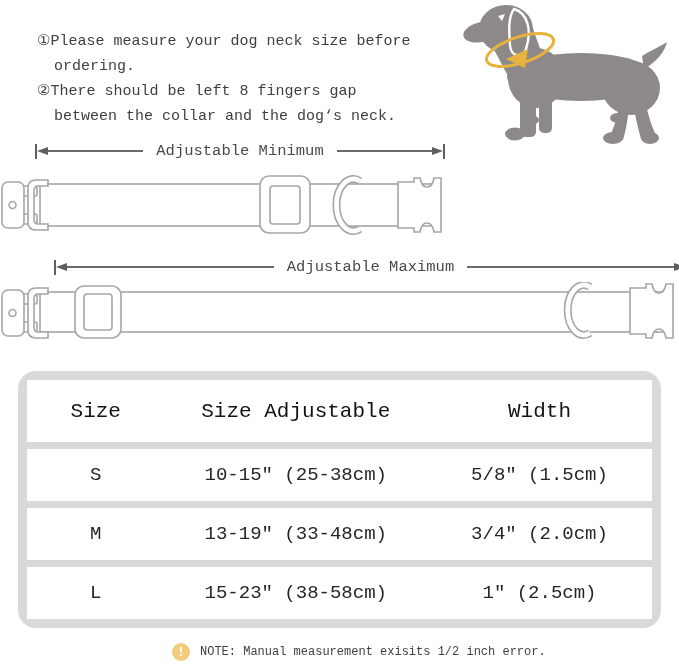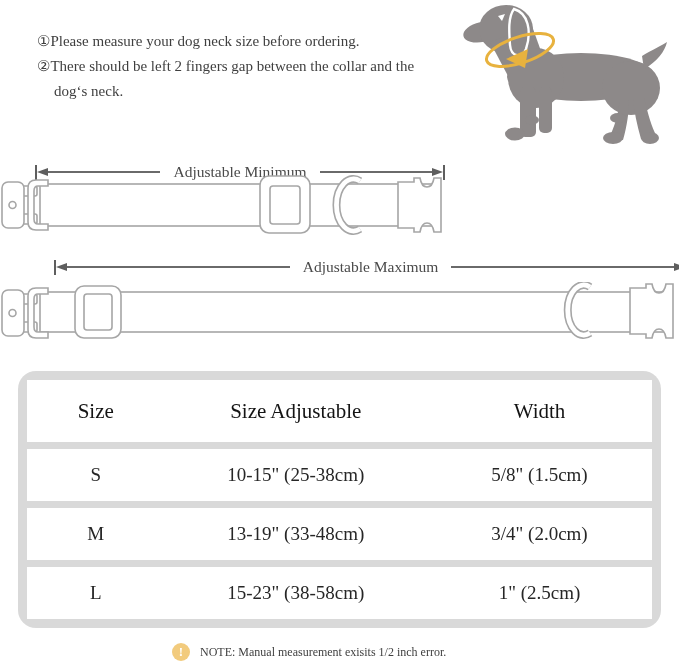--- a/index.html
+++ b/index.html
@@ -1,18 +1,18 @@
 <!DOCTYPE html>
 <html><head>
 <meta charset="utf-8">
 <style>
   html,body{margin:0;padding:0;background:#fff;}
   .page{
     position:relative;width:679px;height:672px;background:#fff;overflow:hidden;
-    font-family:Liberation Serif, serif;color:#3d3d3d;
+    font-family:Liberation Mono, monospace;color:#3d3d3d;
   }
   
   .instructions{position:absolute;left:37px;top:29px;width:382px;font-size:15px;line-height:25px;color:#3f3f3f;}
   .instr-item{padding-left:17px;text-indent:-17px;}
   
   .dim-line{position:absolute;display:flex;align-items:center;height:20px;}
   .dim-endbar{width:2px;height:15px;background:#5e5e5e;flex:0 0 auto;}
   .dim-ah{width:0;height:0;border-top:4.5px solid transparent;border-bottom:4.5px solid transparent;flex:0 0 auto;}
   .dim-ah.left{border-right:11px solid #5e5e5e;}
   .dim-ah.right{border-left:11px solid #5e5e5e;}
@@ -32,21 +32,21 @@
     font-size:13px;font-weight:bold;display:flex;align-items:center;justify-content:center;flex:0 0 auto;}
   .note-text{margin-left:10px;font-size:12px;color:#404040;}
 </style>
 </head>
 <body>
 
 <div class="page">
 
   <div class="instructions">
     <div class="instr-item">①Please measure your dog neck size before ordering.</div>
-    <div class="instr-item">②There should be left 2 fingers gap between the collar and the dog‘s neck.</div>
+    <div class="instr-item">②There should be left 8 fingers gap between the collar and the dog‘s neck.</div>
   </div>
 
   <svg class="collar-svg" style="left:458px;top:2px;" width="214" height="150" viewBox="0 0 214 150">
     <g fill="#8d8989" stroke="none">
       <ellipse cx="24" cy="30" rx="19" ry="10" transform="rotate(-12 24 30)"></ellipse>
       <ellipse cx="48" cy="27" rx="27" ry="24"></ellipse>
       <polygon points="32,40 74,24 94,80 50,74"></polygon>
       <ellipse cx="123" cy="75" rx="74" ry="24"></ellipse>
       <ellipse cx="78" cy="76" rx="28" ry="30"></ellipse>
       <ellipse cx="173" cy="86" rx="29" ry="27"></ellipse>
@@ -60,21 +60,21 @@
       <ellipse cx="160" cy="116" rx="8" ry="5"></ellipse>
       <path d="M186,96 C190,112 194,126 198,133 Q200,140 191,139 L183,137 C179,123 176,109 175,96 Z"></path>
       <ellipse cx="192" cy="136" rx="9" ry="6"></ellipse>
     </g>
     <path d="M56,7 C70,11 74,29 68,47 C64,57 53,55 52,43 C51,29 50,15 56,7 Z" fill="#8d8989" stroke="#ffffff" stroke-width="2.4"></path>
     <path d="M40,14 L47,12 L44,19 Z" fill="#ffffff"></path>
     <ellipse cx="62" cy="48" rx="35" ry="13" transform="rotate(-18 62 48)" fill="none" stroke="#e8b23e" stroke-width="3"></ellipse>
     <path d="M48,57 L70,47 L67,66 Z" fill="#e8b23e"></path>
   </svg>
 
-  <div class="dim-line" style="left:35px;top:162px;width:410px;">
+  <div class="dim-line" style="left:35px;top:141px;width:410px;">
     <div class="dim-endbar"></div>
     <div class="dim-ah left"></div>
     <div class="dim-rule"></div>
     <div class="dim-label">Adjustable Minimum</div>
     <div class="dim-rule"></div>
     <div class="dim-ah right"></div>
     <div class="dim-endbar"></div>
   </div>
 
   <svg class="collar-svg" style="top:172px;" width="448" height="64" viewBox="0 0 448 64" fill="#ffffff" stroke="#a6a6a6" stroke-width="1.6">

